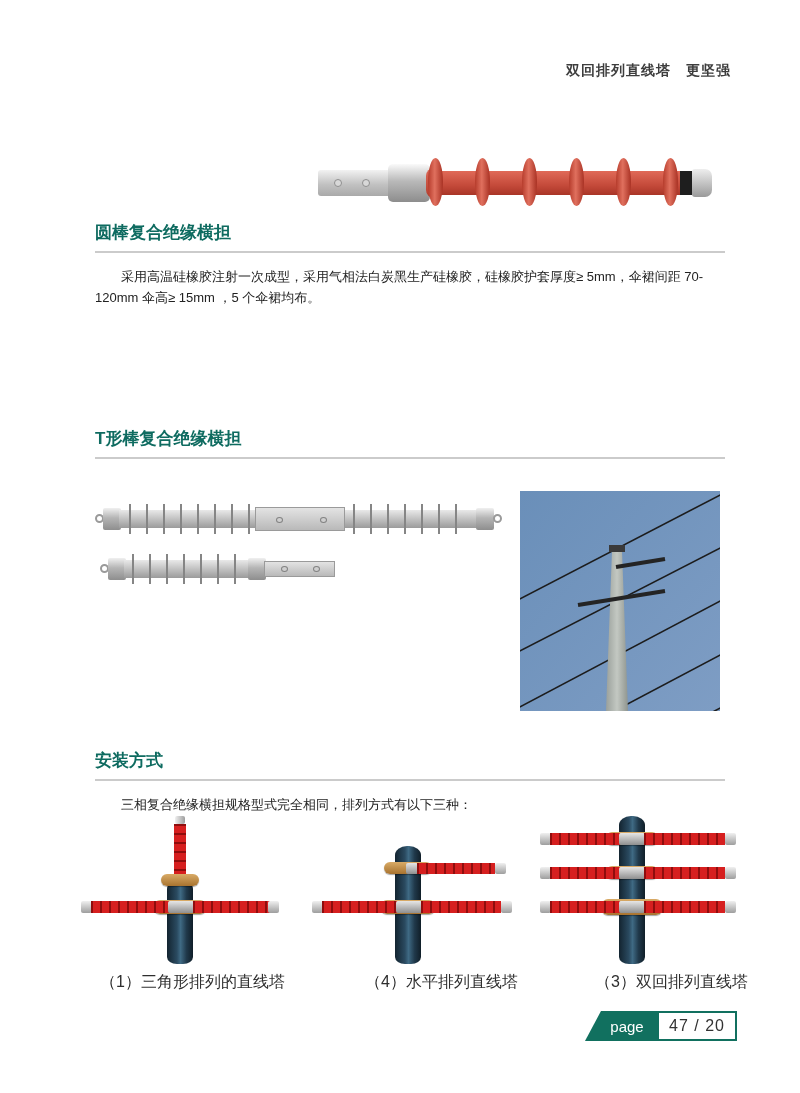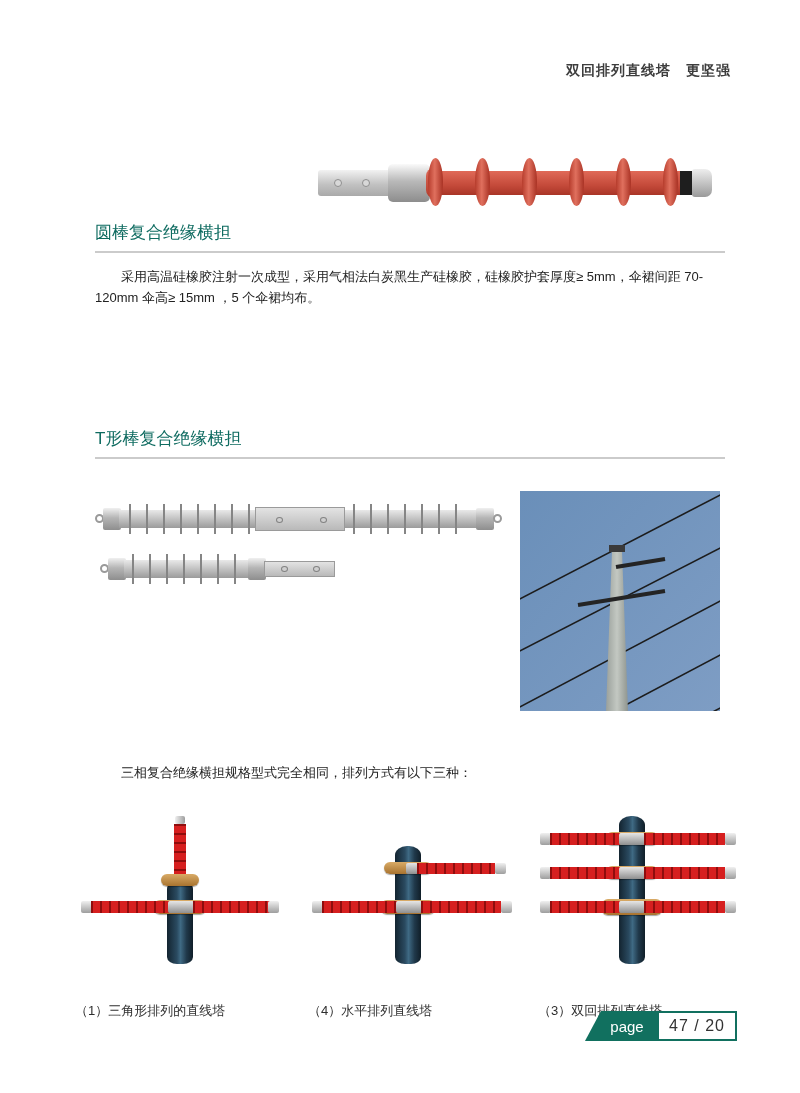--- a/index.html
+++ b/index.html
@@ -13,21 +13,21 @@
 
   
   .slogan {
     position: absolute; top: 62px; right: 69px;
     font-size: 14px; font-weight: 600; color: #3d3d3d; letter-spacing: 1px;
   }
 
   
   .section { position: absolute; left: 95px; width: 630px; }
   .section h2 {
-    font-size: 17px; font-weight: normal; color: #0e6b60;
+    font-size: 17px; font-weight: bold; color: #0e6b60;
     padding-bottom: 7px; border-bottom: 2px solid #cbcbcb;
   }
   .section p {
     font-size: 13px; color: #222222; line-height: 1.65;
     text-indent: 2em; margin-top: 13px;
   }
 
   
   .fig-red { position:absolute; left:318px; top:156px; width:394px; height:52px; }
   .fr-tongue { position:absolute; left:0; top:14px; width:74px; height:26px;
@@ -78,22 +78,22 @@
   .harm { position:absolute; height:12px; }
   .harm .seg { position:absolute; top:0; height:100%; }
   .seg.red { background:repeating-linear-gradient(90deg,#8f0d0d 0 2px,#d61f1f 2px 9px); }
   .seg.tip { background:linear-gradient(180deg,#f0f0f0,#9e9e9e); border-radius:2px; }
   .seg.mid { background:linear-gradient(180deg,#e6e6e6,#8f8f8f); border-radius:2px; }
   .varm { position:absolute; width:12px;
     background:repeating-linear-gradient(0deg,#8f0d0d 0 2px,#d61f1f 2px 9px); }
   .varm-cap { position:absolute; top:-8px; left:1px; width:10px; height:8px;
     background:linear-gradient(90deg,#f0f0f0,#9e9e9e); border-radius:2px; }
 
-  .caption { position:absolute; top:1002px; width:210px; text-align:left;
-    font-size:13px; color:#2e2e2e; }
+  .caption { position:absolute; top:972px; width:210px; text-align:right;
+    font-size:16px; color:#2e2e2e; }
 
   
   .footer { position:absolute; left:585px; top:1011px; height:30px; display:flex; }
   .page-tab { width:72px; height:30px; background:#11705f; color:#ffffff;
     clip-path:polygon(16px 0,100% 0,100% 100%,0 100%);
     display:flex; align-items:center; justify-content:center;
     padding-left:12px; font-size:15px; }
   .page-box { width:80px; height:30px; background:#ffffff; border:2px solid #11705f;
     display:flex; align-items:center; justify-content:center;
     font-size:16px; color:#333333; letter-spacing:1px; }
@@ -180,20 +180,21 @@
     <polygon points="92,60 102,60 108,220 86,220" fill="url(#poleg)"></polygon>
     <rect x="89" y="54" width="16" height="7" fill="#3a3a3a"></rect>
     <g stroke="#242424" stroke-width="4">
       <line x1="96" y1="76" x2="145" y2="68"></line>
       <line x1="58" y1="114" x2="145" y2="100"></line>
     </g>
   </svg>
 </div>
 
 <div class="section" style="top:749px">
+  <h2>安装方式</h2>
   <p>三相复合绝缘横担规格型式完全相同，排列方式有以下三种：</p>
 </div>
 
 <div class="diagram" style="left:75px">
   <div class="varm" style="left:99px; top:10px; height:56px">
     <div class="varm-cap"></div>
   </div>
   <div class="pole" style="left:92px; top:66px; height:84px"></div>
   <div class="clamp" style="left:86px; top:60px; width:38px; height:12px"></div>
   <div class="clamp" style="left:79px; top:86px; width:52px; height:14px"></div>

